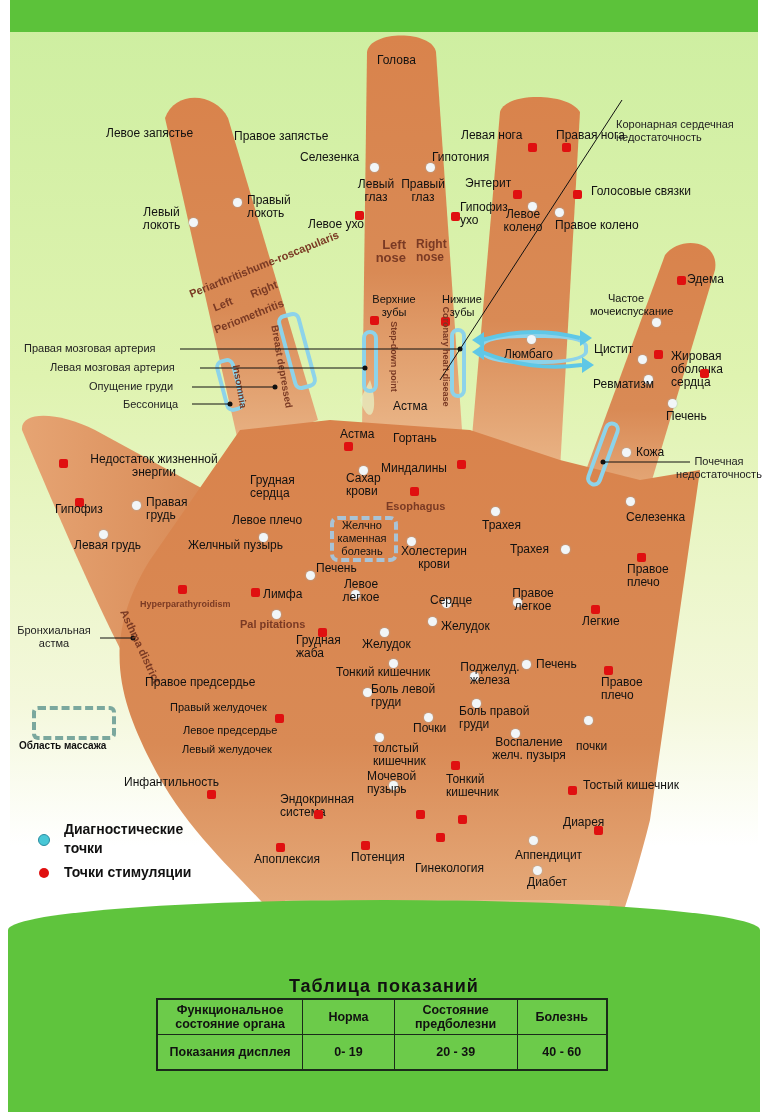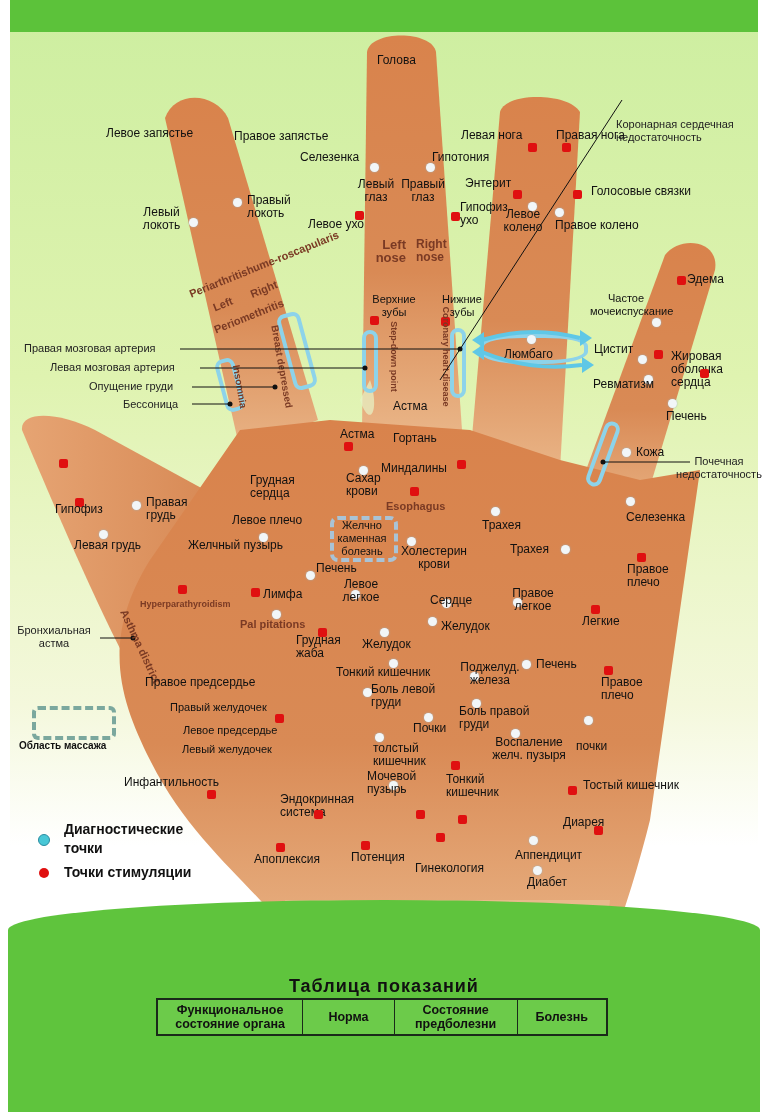--- a/index.html
+++ b/index.html
@@ -160,20 +160,21 @@
     <polygon points="484,344 472,352 484,360" fill="#5fc7e6"></polygon>
   </svg>
   <div class="lbl thin" style="left:24px;top:342px;">Правая мозговая артерия</div>
   <div class="lbl thin" style="left:50px;top:361px;">Левая мозговая артерия</div>
   <div class="lbl thin" style="left:89px;top:380px;">Опущение груди</div>
   <div class="lbl thin" style="left:123px;top:398px;">Бессоница</div>
   <div class="lbl thin" style="left:673px;top:455px;width:92px;white-space:normal;text-align:center;">Почечная недостаточность</div>
   <div class="lbl thin" style="left:8px;top:624px;width:92px;white-space:normal;text-align:center;">Бронхиальная астма</div>
 
   <div class="dot" style="left:59px;top:459px;"></div>
+  <div class="lbl c" style="left:74px;top:453px;width:160px;white-space:normal;">Недостаток жизненной энергии</div>
   <div class="dot" style="left:75px;top:498px;"></div>
   <div class="lbl" style="left:55px;top:503px;">Гипофиз</div>
   <div class="wdot" style="left:132px;top:501px;"></div>
   <div class="lbl" style="left:146px;top:496px;width:50px;white-space:normal;">Правая грудь</div>
   <div class="wdot" style="left:99px;top:530px;"></div>
   <div class="lbl" style="left:74px;top:539px;">Левая грудь</div>
   <div class="dot" style="left:178px;top:585px;"></div>
   <div class="lbl en" style="left:140px;top:598px;font-size:9px;">Hyperparathyroidism</div>
   <div class="lbl en" style="left:100px;top:640px;transform:rotate(65deg);">Asthma district</div>
 
@@ -285,15 +286,21 @@
 
   <div class="table-title">Таблица  показаний</div>
   <table class="readings">
     <tbody>
         <tr>
       <td style="width:140px;">Функциональное состояние органа</td>
       <td style="width:88px;">Норма</td>
       <td style="width:118px;">Состояние предболезни</td>
       <td style="width:84px;">Болезнь</td>
     </tr>
+    <tr>
+      <td>Показания дисплея</td>
+      <td>0- 19</td>
+      <td>20 - 39</td>
+      <td>40 - 60</td>
+    </tr>
   </tbody>
     </table>
 </div>
 
 </body></html>

